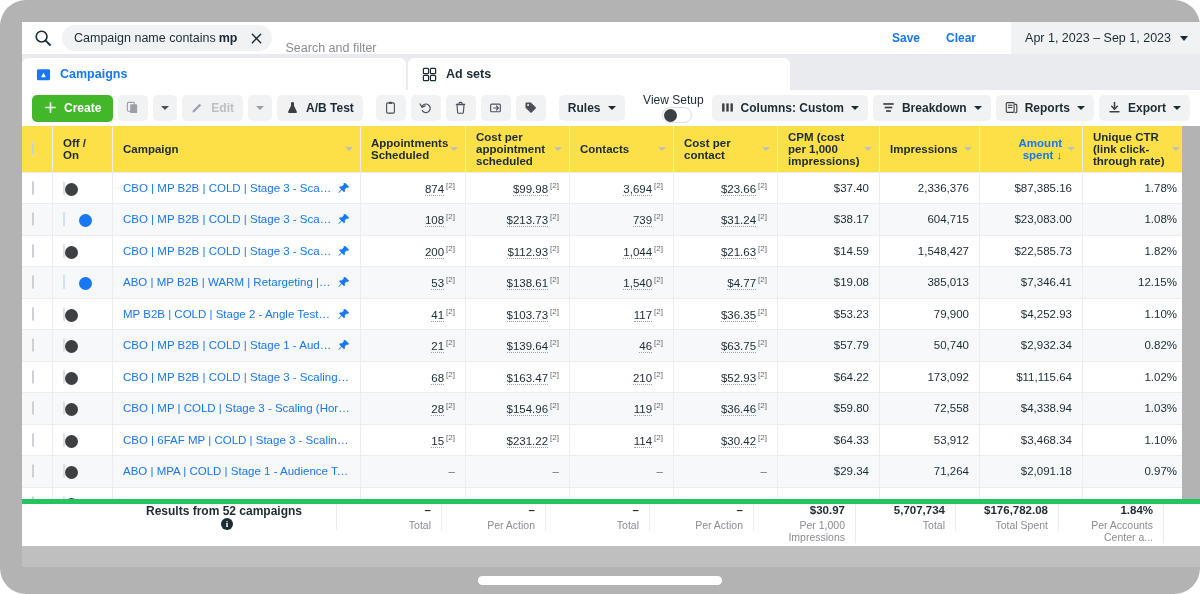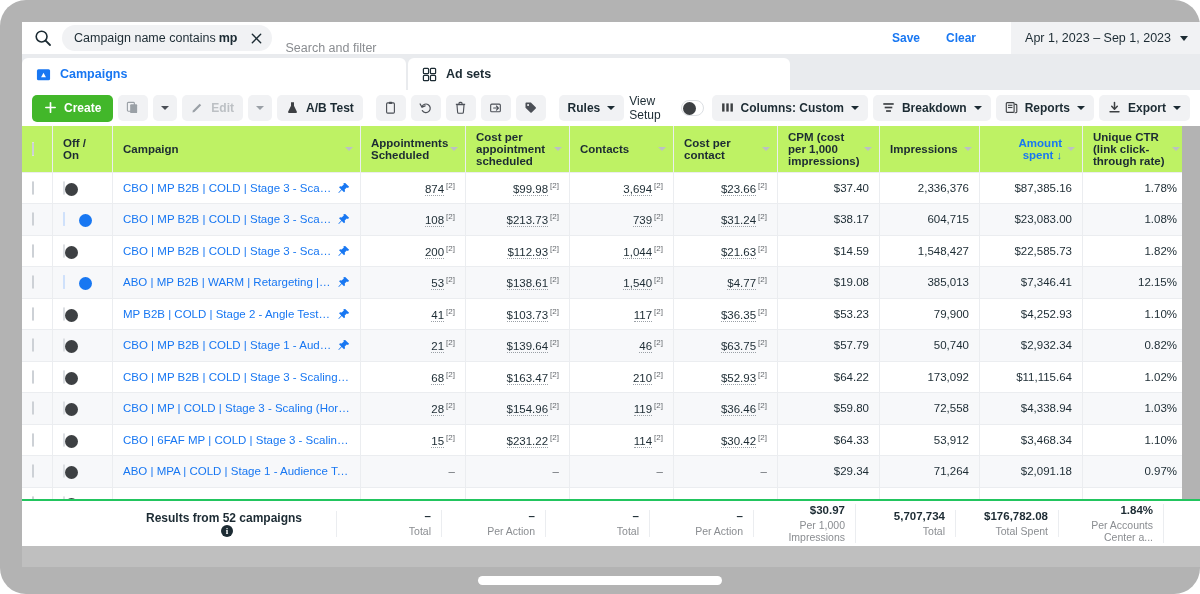--- a/index.html
+++ b/index.html
@@ -128,21 +128,21 @@
   .btn.disabled { color: #bcc0c4; }
   .btn .ic { width: 14px; height: 14px; margin-right: 6px; flex: 0 0 14px; }
   .btn .ic.solo { margin-right: 0; }
   .btn.iconbtn { padding: 0 8px; }
   .sep { width: 3px; }
   .toolbar-right {
     margin-left: auto; display: flex; align-items: center; gap: 5px;
   }
   .viewsetup {
     display: flex; align-items: center;
-    font-size: 12px; color: #1c2b33; margin-right: 3px;
+    font-size: 12px; color: #1c2b33; margin-right: 3px; flex-direction: column;
   }
   .toggle {
     width: 30px; height: 16px; border-radius: 9px;
     background: #ffffff; border: 1px solid #dcdfe3;
     position: relative; margin-left: 8px; cursor: pointer;
   }
   .toggle .knob {
     position: absolute; width: 13px; height: 13px; border-radius: 50%;
     background: #3d4043; top: 1px; left: 1px;
   }
@@ -173,21 +173,21 @@
     border-bottom: 1px solid #ebedf0;
     padding: 0 10px;
     vertical-align: middle;
     overflow: hidden;
   }
   table.grid thead th {
     height: 46px;
     font-size: 11.5px; font-weight: 700;
     text-align: left;
     vertical-align: middle;
-    background: #bef264;
+    background: #fde047;
     position: relative;
     padding-right: 20px;
   }
   th .hdr-caret {
     position: absolute; right: 7px; top: 50%; margin-top: -2px;
     width: 0; height: 0;
     border-left: 4px solid transparent;
     border-right: 4px solid transparent;
     border-top: 4px solid #bcc0c4;
   }
@@ -240,22 +240,22 @@
 
   .val { border-bottom: 1px dotted #9aa0a6; cursor: pointer; }
   .sup { font-size: 8px; vertical-align: super; color: #65696e; margin-left: 2px; }
   .dash { color: #65696e; }
 
   
   .totals {
     position: absolute; left: 0; bottom: 21px;
     width: 1178px; height: 47px;
     background: #fff;
-    border-top: 2px solid #22c55e;
-    display: flex; align-items: center;
+    border-top: 5px solid #22c55e;
+    display: flex; align-items: flex-start;
     font-size: 11.5px;
   }
   .totals .tcell {
     border-right: 1px solid #ebedf0;
     display: flex; flex-direction: column; justify-content: center;
     padding: 0 10px;
     text-align: right;
   }
   .totals .tcell .tv { font-weight: 700; color: #1c2b33; font-size: 11.5px; }
   .totals .tcell .tl { color: #8a8d91; font-size: 10.5px; margin-top: 3px; }

